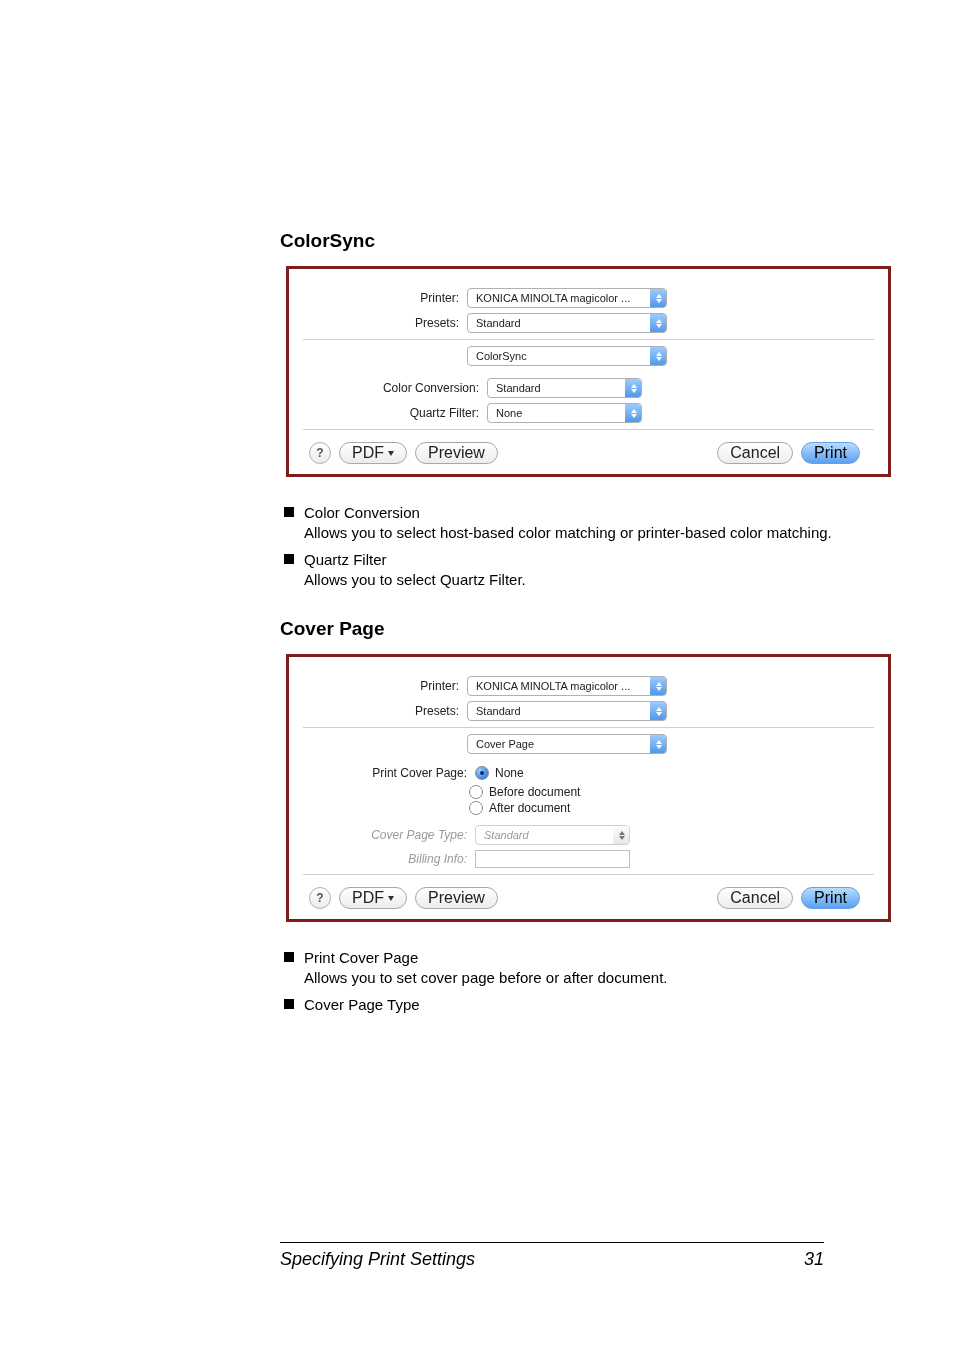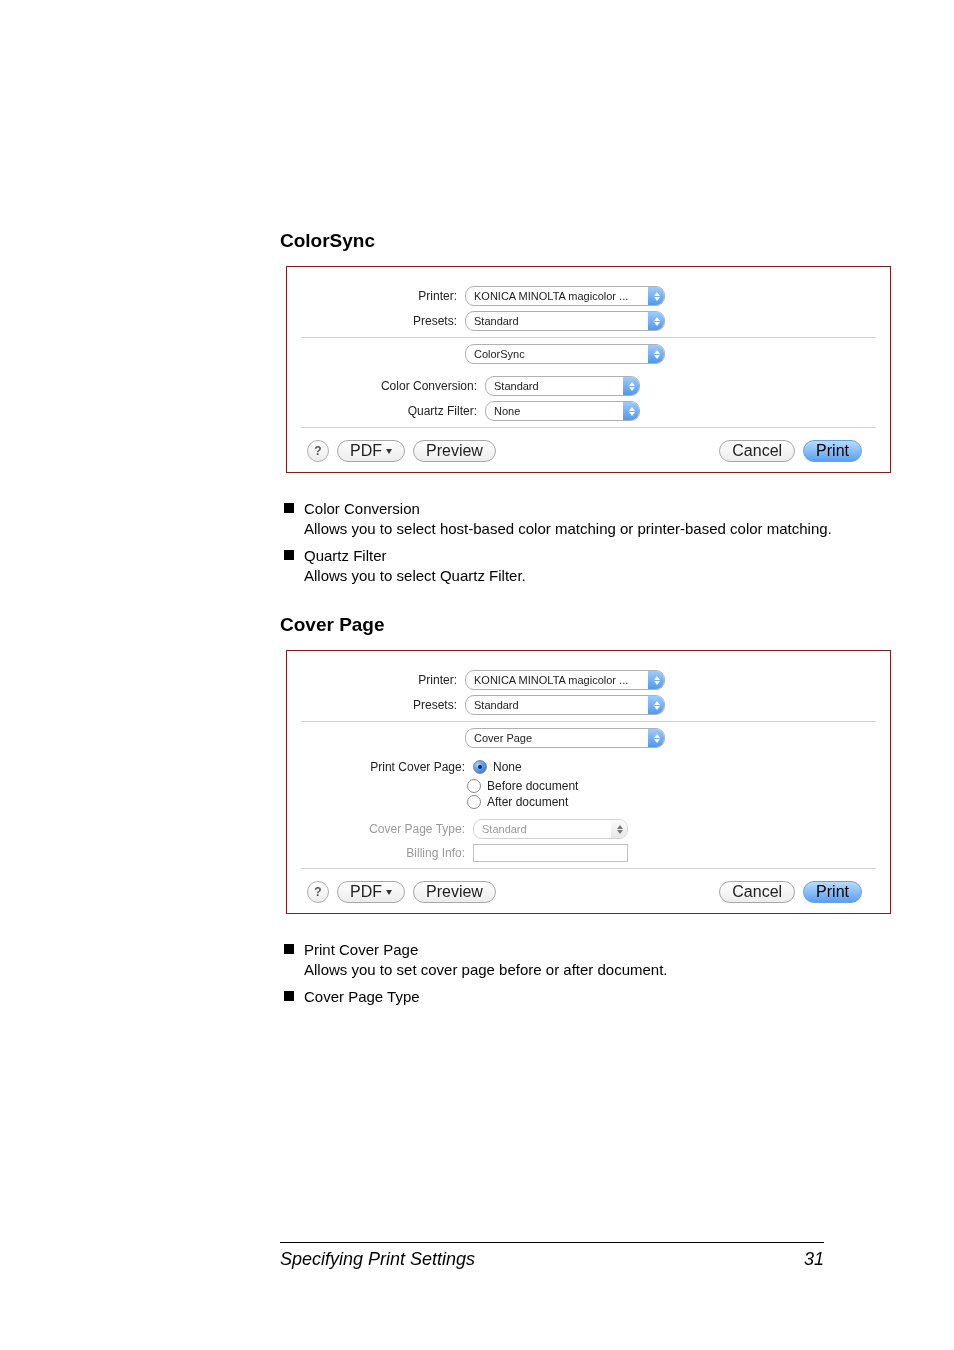--- a/index.html
+++ b/index.html
@@ -15,21 +15,21 @@
     position: relative;
     box-sizing: border-box;
     padding: 230px 63px 60px 280px;
   }
   h2.section {
     font-size: 19px;
     font-weight: bold;
     margin: 0 0 14px 0;
   }
   .dialog {
-    border: 1px solid #7f1d1d;
+    border: 3px solid #7f1d1d;
     background: #fff;
     margin: 0 0 26px 6px;
     padding: 14px 20px 10px 20px;
     font-family: "Lucida Grande", Arial, sans-serif;
     font-size: 12px;
     color: #222;
   }
   .dlg-row {
     display: flex;
     align-items: center;
@@ -40,21 +40,21 @@
     text-align: right;
     padding-right: 8px;
     font-size: 12px;
   }
   .wide-select {
     position: relative;
     flex: 0 0 auto;
     width: 200px;
     height: 20px;
     border: 1px solid #b0b0b0;
-    border-radius: 9px;
+    border-radius: 4px;
     background: #fff;
     font-size: 11px;
     line-height: 18px;
     padding: 0 22px 0 8px;
     box-sizing: border-box;
     overflow: hidden;
     white-space: nowrap;
   }
   .narrow-select {
     width: 155px;
@@ -122,21 +122,21 @@
     border-radius: 50%;
   }
   .textinput {
     width: 155px;
     height: 18px;
     border: 1px solid #c0c0c0;
     background: #fff;
     font-size: 11px;
     box-sizing: border-box;
   }
-  .disabled-text { color: #9a9a9a !important; }
+  .disabled-text { color: #9a9a9a !important; font-style: italic; }
 
   .btn-row {
     display: flex;
     align-items: center;
     margin-top: 12px;
   }
   .help-btn {
     width: 20px; height: 20px;
     border: 1px solid #b0b0b0;
     border-radius: 50%;

